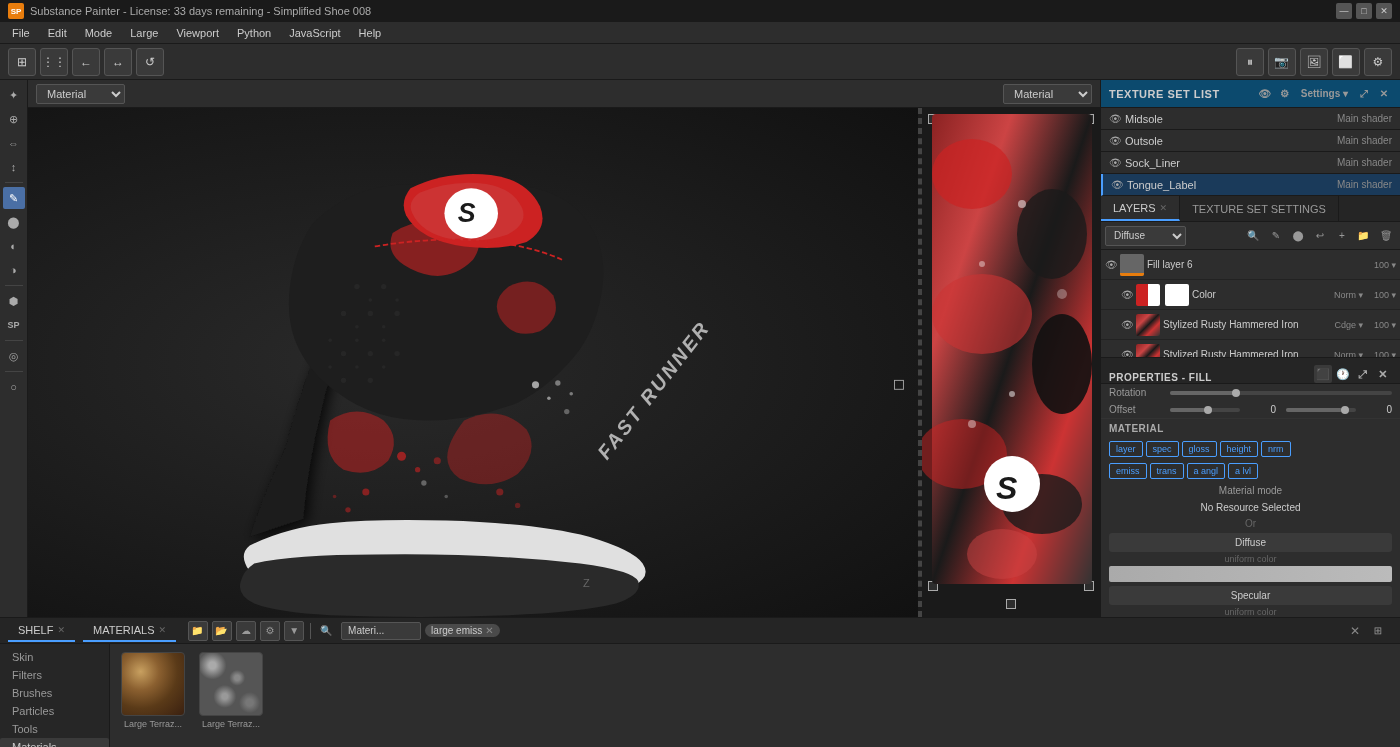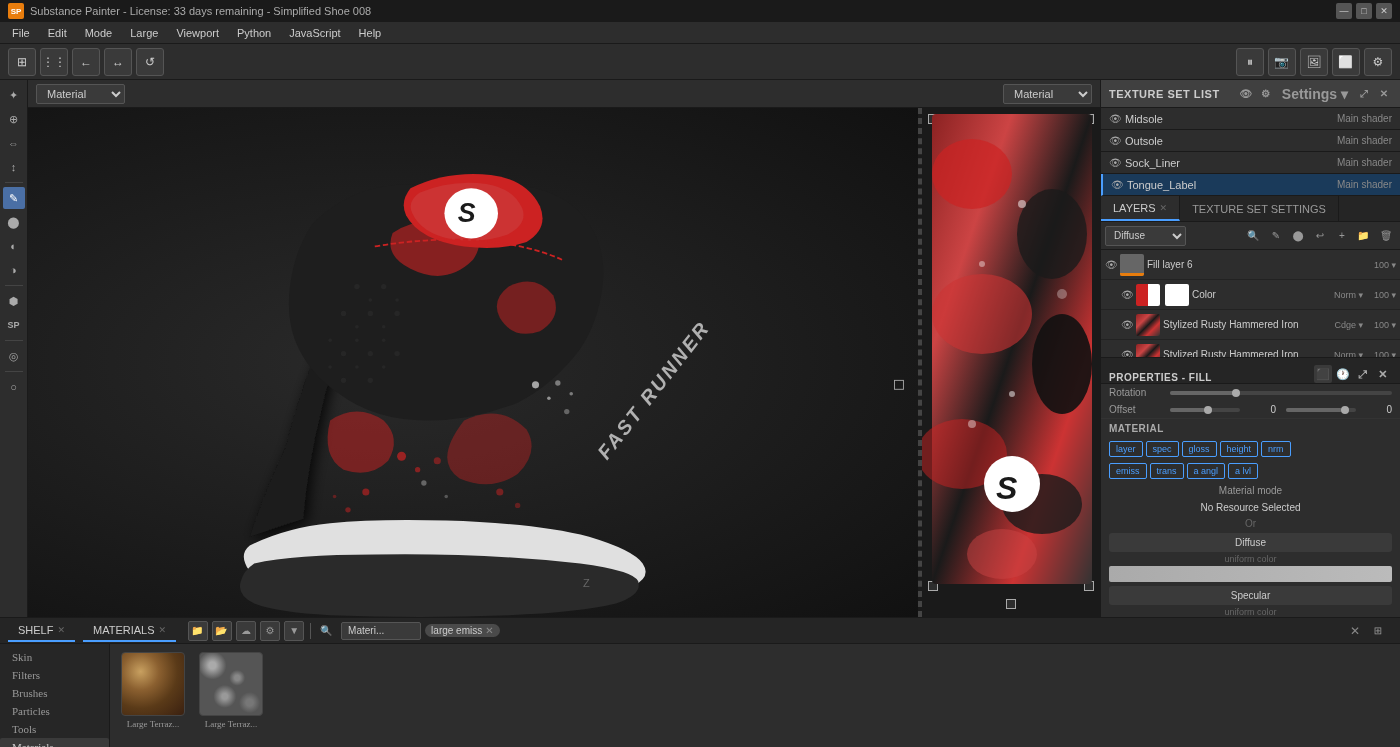--- a/index.html
+++ b/index.html
@@ -180,21 +180,21 @@
       flex-shrink: 0;
       overflow: hidden;
     }
 
     
     #texture-set-list {
       flex-shrink: 0;
     }
     .panel-header {
       height: 28px;
-      background: #404040;
+      background: #0c4a6e;
       display: flex;
       align-items: center;
       padding: 0 8px;
       font-size: 11px;
       font-weight: bold;
       color: #ccc;
       border-bottom: 1px solid #1a1a1a;
     }
     .panel-header-title { flex: 1; font-size: 11px; font-weight: bold; text-transform: uppercase; letter-spacing: 0.5px; }
     .panel-header-icons { display: flex; gap: 4px; }
@@ -483,21 +483,20 @@
     .shelf-grid-btn {
       width: 20px; height: 20px;
       display: flex; align-items: center; justify-content: center;
       cursor: pointer; color: #999; font-size: 10px; border-radius: 2px;
     }
 
     #shelf-content {
       display: flex;
       flex: 1;
       overflow: hidden;
-      font-family: Liberation Serif, serif;
     }
     #shelf-sidebar {
       width: 110px;
       background: #262626;
       border-right: 1px solid #1a1a1a;
       padding: 4px 0;
       overflow-y: auto;
     }
     .shelf-cat {
       padding: 3px 12px;
@@ -808,21 +807,21 @@
   </div>
 
   <div id="right-panel">
 
     <div id="texture-set-list">
       <div class="panel-header">
         <span class="panel-header-title">TEXTURE SET LIST</span>
         <div class="panel-header-icons">
           <span class="panel-icon">👁</span>
           <span class="panel-icon">⚙</span>
-          <span class="panel-icon" style="font-size:14px;width:auto;padding:0 4px;">Settings ▾</span>
+          <span class="panel-icon" style="font-size:10px;width:auto;padding:0 4px;">Settings ▾</span>
           <span class="panel-icon">⤢</span>
           <span class="panel-icon">✕</span>
         </div>
       </div>
       <div>
         <div class="texture-set-item">
           <span class="ts-eye">👁</span>
           <span class="ts-name">Midsole</span>
           <span class="ts-shader">Main shader</span>
         </div>

